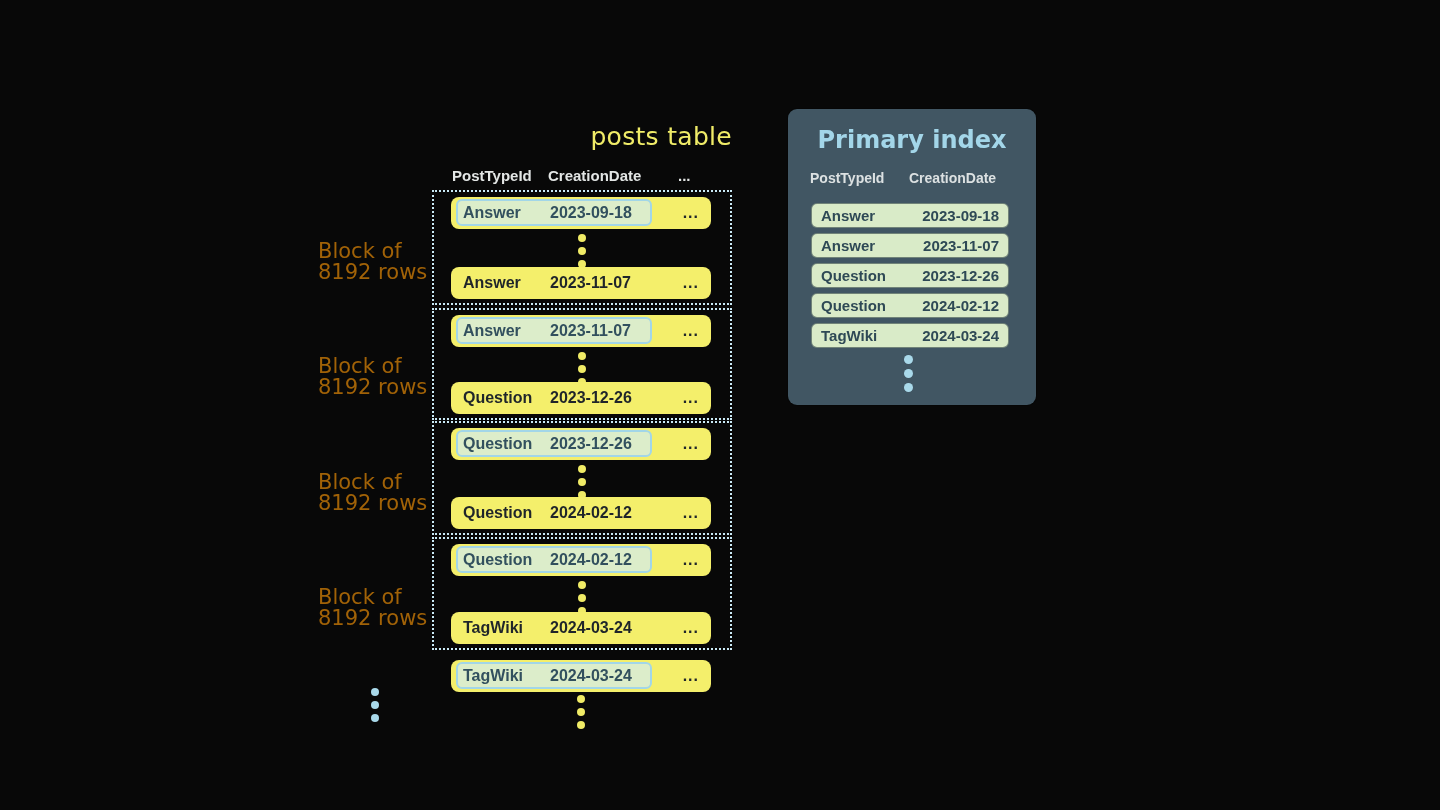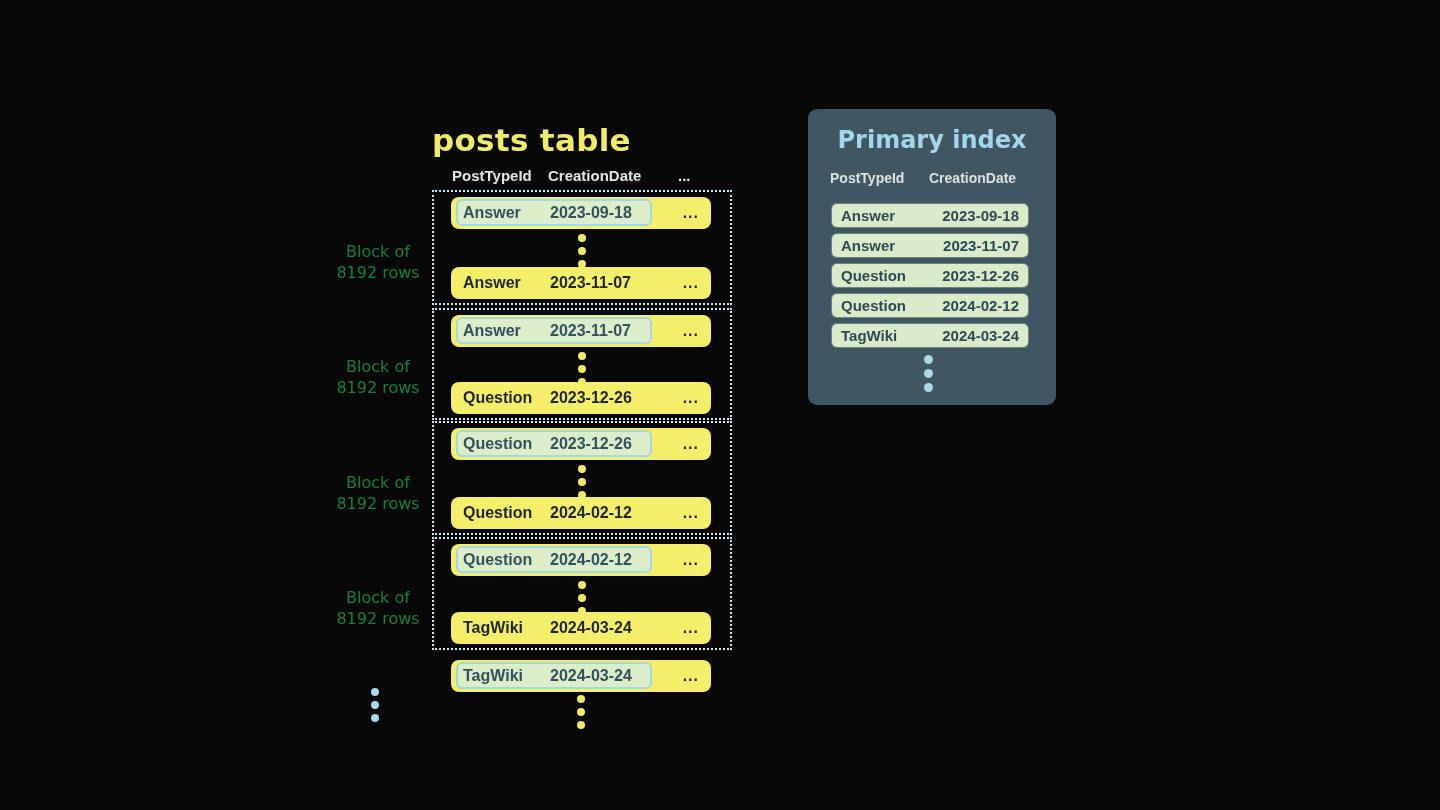--- a/index.html
+++ b/index.html
@@ -4,22 +4,22 @@
 <style>
   html,body{margin:0;padding:0;background:#000;}
   .canvas{
     position:relative;width:1440px;height:810px;background:#080808;
     overflow:hidden;font-family:"DejaVu Sans", sans-serif;
   }
   .mono{font-family:Liberation Sans, sans-serif;}
 
   
   .pt-title{
-    position:absolute;left:432px;top:122px;width:300px;text-align:left;
-    color:#f0ec68;font-size:31px;font-weight:700;letter-spacing:.3px;
+    position:absolute;left:432px;top:122px;width:300px;text-align:right;
+    color:#f0ec68;font-size:25px;font-weight:400;letter-spacing:.3px;
   }
   .pt-headers{position:absolute;left:432px;top:166px;width:300px;height:20px;
     color:#e3e6e5;font-size:15px;font-weight:700;}
   .pth{position:absolute;top:0;line-height:20px;white-space:pre;}
   .pth-1{left:20px;} .pth-2{left:116px;} .pth-3{left:246px;}
 
   .block{
     position:absolute;left:432px;width:300px;box-sizing:border-box;
     border:2px dotted #c9e9f5;
   }
@@ -42,36 +42,36 @@
     background:#dcedca;border:2px solid #a2d6e8;border-radius:6px;
   }
   .cell{position:absolute;top:0;line-height:32px;font-size:16px;font-weight:700;white-space:pre;}
   .cell-type{left:12px;}
   .cell-date{left:99px;}
   .cell-more{right:12px;letter-spacing:1px;}
   .ink-dark{color:#1f252a;}
   .ink-slate{color:#32505e;}
 
   .block-label{
-    position:absolute;left:318px;width:120px;text-align:center;
-    color:#15803d;font-size:16px;line-height:21px;font-weight:500;
+    position:absolute;left:318px;width:120px;
+    color:#a16207;font-size:21px;line-height:21px;font-weight:500;
   }
   .bl1{top:241px;} .bl2{top:356px;} .bl3{top:472px;} .bl4{top:587px;}
 
   .vdots{position:absolute;display:flex;flex-direction:column;gap:5px;}
   .vdots i{display:block;width:8px;height:8px;border-radius:50%;}
   .vdots-yellow i{background:#f0eb66;}
   .vdots-blue i{background:#a9d9ea;}
   .block-dots{left:calc(50% - 4px);top:42px;}
   .bottom-dots{left:577px;top:695px;}
   .left-dots{left:371px;top:688px;}
 
   
   .panel{
-    position:absolute;left:808px;top:109px;width:248px;height:296px;
+    position:absolute;left:788px;top:109px;width:248px;height:296px;
     background:#415663;border-radius:9px;box-shadow:0 0 0 1px rgba(0,0,0,.25);
   }
   .panel-title{
     position:absolute;top:17px;left:0;width:100%;text-align:center;
     color:#a3d6e9;font-size:24px;font-weight:600;
   }
   .panel-headers{position:absolute;top:60px;left:0;width:100%;height:18px;
     color:#dce1e2;font-size:14px;font-weight:700;}
   .pih{position:absolute;top:0;line-height:18px;white-space:pre;}
   .pih-1{left:22px;} .pih-2{left:121px;}

